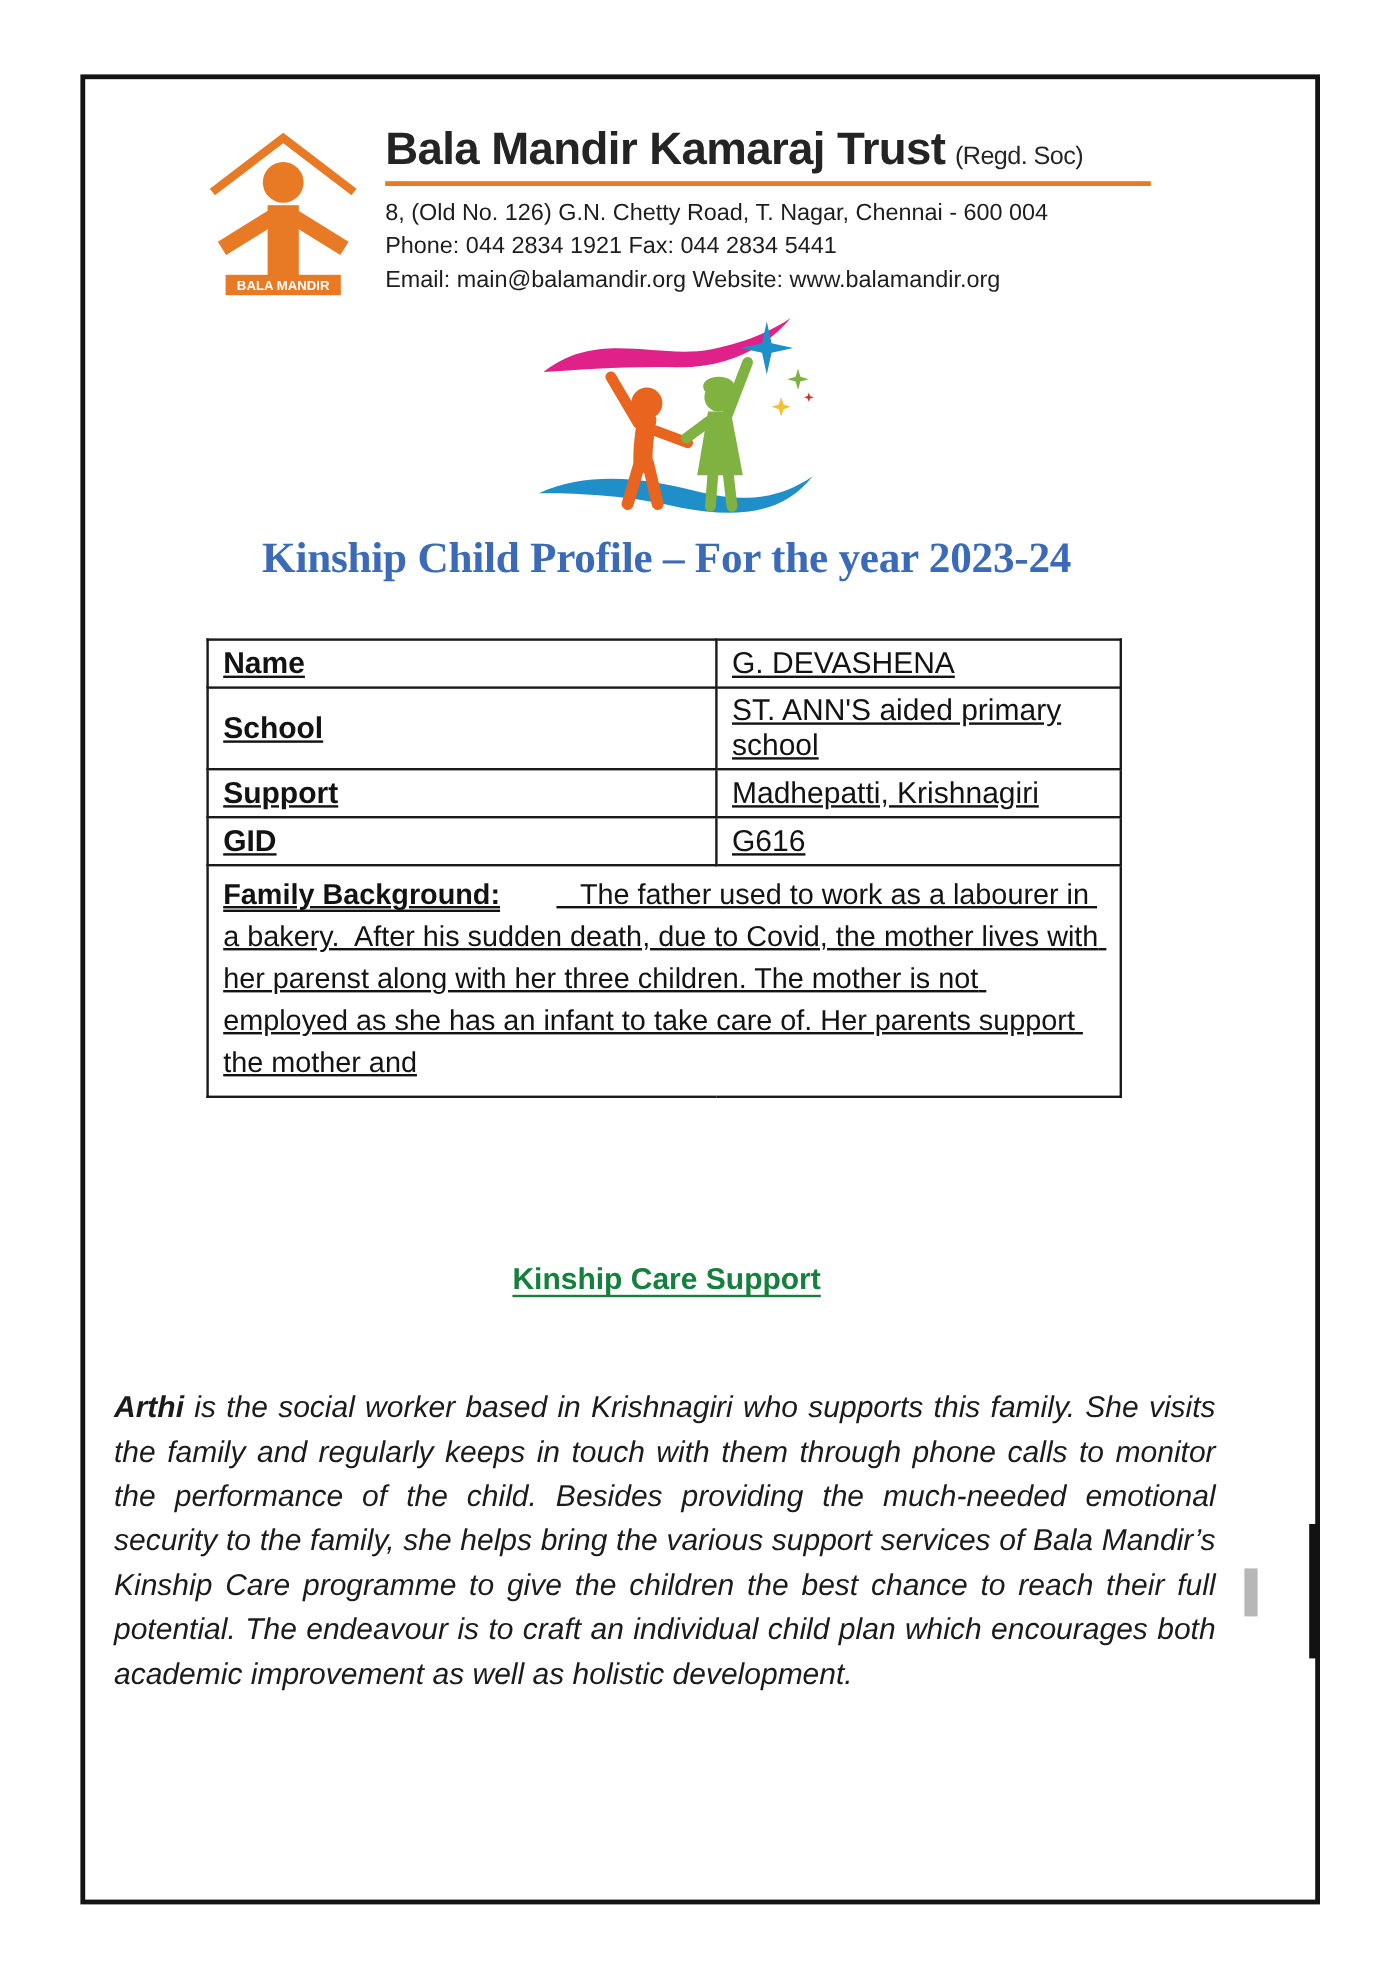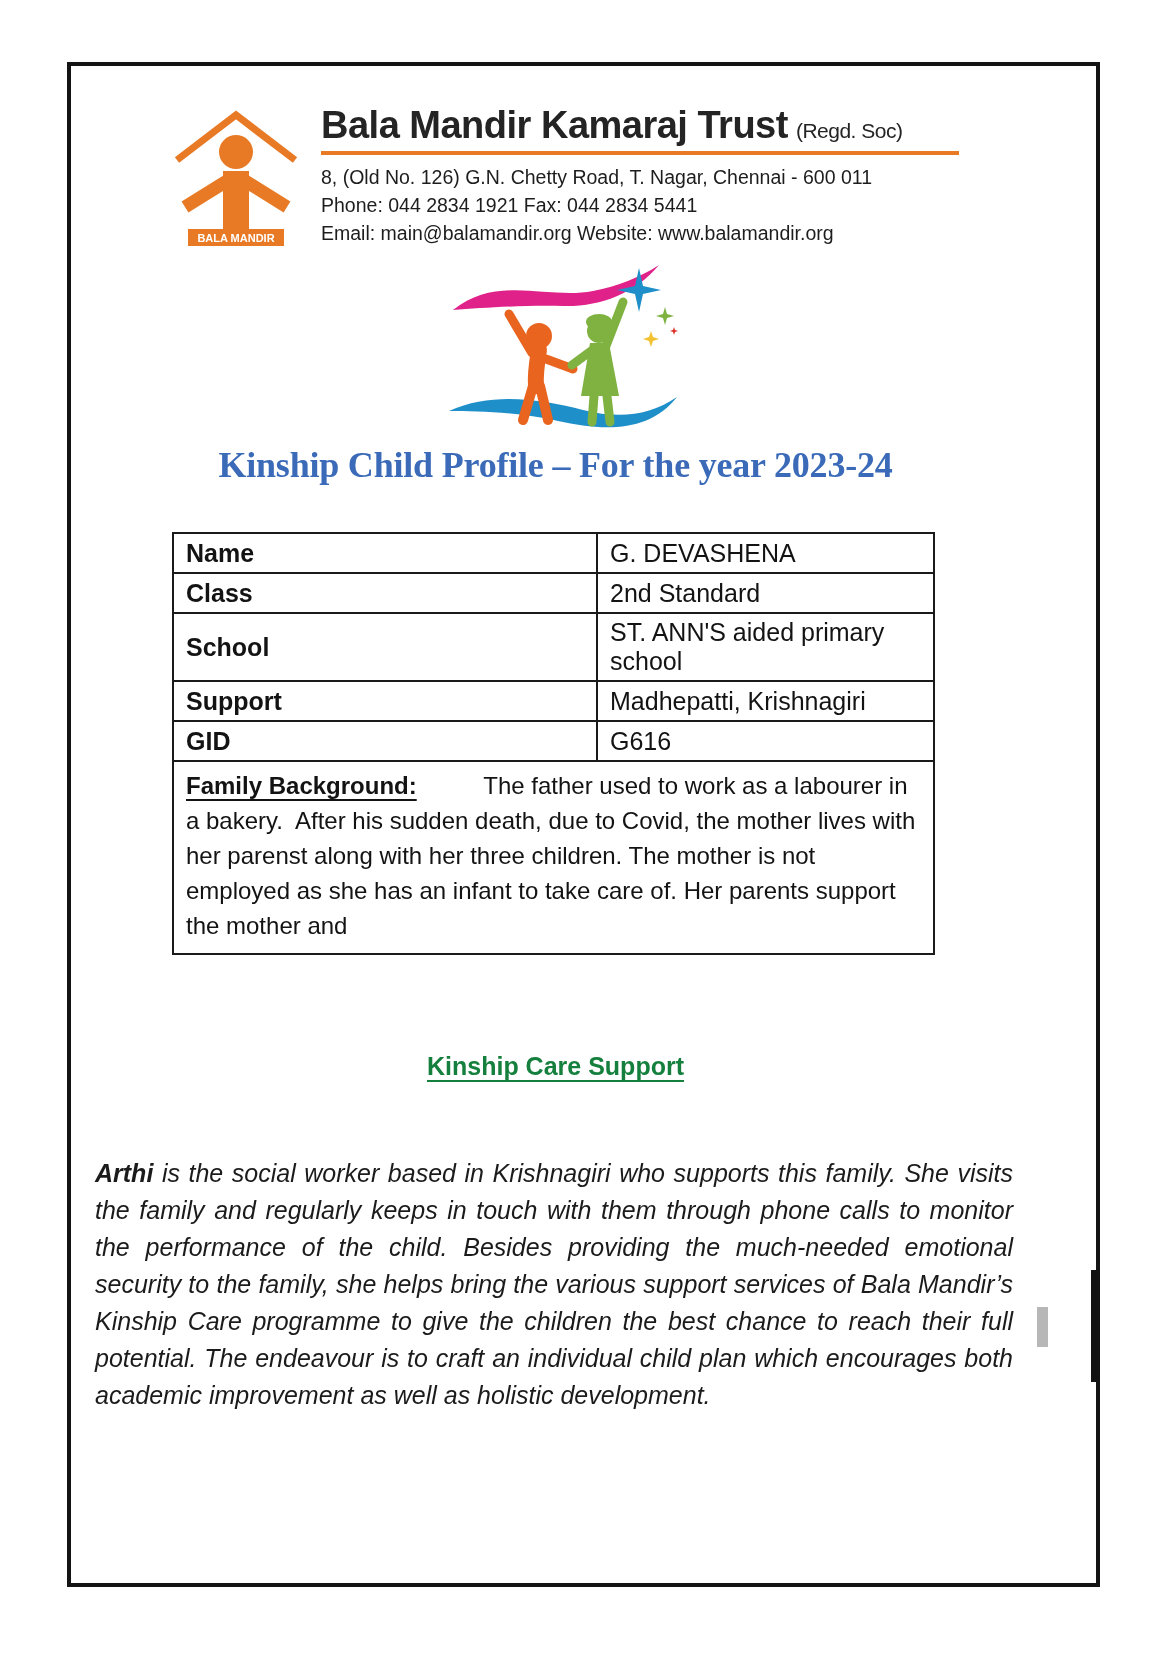--- a/index.html
+++ b/index.html
@@ -24,21 +24,21 @@
   .children-logo{position:absolute;left:372px;top:192px;}
   
   .doc-title{
     position:absolute;top:378px;left:0;width:100%;text-align:center;
     transform:translateX(-28px);
     font-size:36px;font-weight:bold;color:#3a6ab8;letter-spacing:-0.2px;font-family:Liberation Serif, serif;
   }
   
   .profile-table{
     position:absolute;left:101px;top:466px;width:763px;
-    border-collapse:collapse;table-layout:fixed;font-size:25px;color:#131313;
+    border-collapse:collapse;table-layout:fixed;font-size:25px;color:#131313;text-decoration:underline;
   }
   .profile-table td{
     border:2px solid #1a1a1a;padding:4px 12px;height:30px;vertical-align:middle;
   }
   .profile-table td.lbl{font-weight:bold;width:398px;}
   .profile-table td.fb-cell{
     font-size:24px;line-height:35px;padding:6px 12px 10px 12px;vertical-align:top;
   }
   .fb-label{font-weight:bold;text-decoration:underline;text-decoration-thickness:2px;text-underline-offset:5px;}
   .fb-text{white-space:pre-wrap;margin-left:47px;}
@@ -71,21 +71,21 @@
         <rect x="52" y="69" width="26" height="60" fill="#e87a25"></rect>
         <line x1="59" y1="77" x2="14" y2="105" stroke="#e87a25" stroke-width="13"></line>
         <line x1="71" y1="77" x2="116" y2="105" stroke="#e87a25" stroke-width="13"></line>
         <rect x="17" y="127" width="96" height="17" fill="#e87a25"></rect>
         <text x="65" y="140" text-anchor="middle" fill="#ffffff" font-family="Liberation Sans, sans-serif" font-size="11" font-weight="bold">BALA MANDIR</text>
       </svg>
     </div>
     <div class="header-text">
       <div class="org-line"><span>Bala Mandir Kamaraj Trust</span><span class="org-suffix">(Regd. Soc)</span></div>
       <hr class="org-rule">
-      <div class="addr">8, (Old No. 126) G.N. Chetty Road, T. Nagar, Chennai - 600 011</div>
+      <div class="addr">8, (Old No. 126) G.N. Chetty Road, T. Nagar, Chennai - 600 004</div>
       <div class="addr">Phone: 044 2834 1921  Fax: 044 2834 5441</div>
       <div class="addr">Email: main@balamandir.org   Website: www.balamandir.org</div>
     </div>
   </div>
 
   <div class="children-logo">
     <svg width="240" height="190" viewBox="0 0 240 190" aria-hidden="true">
 
       <path d="M10,52 C55,16 105,42 150,33 C175,28 196,20 216,7
                C192,36 156,49 120,48 C80,47 40,50 10,52 Z" fill="#e0218a"></path>
@@ -121,24 +121,20 @@
 
   <div class="doc-title">Kinship Child Profile – For the year 2023-24</div>
 
   <table class="profile-table">
     <tbody>
       <tr>
         <td class="lbl">Name</td>
         <td>G. DEVASHENA</td>
       </tr>
       <tr>
-        <td class="lbl">Class</td>
-        <td>2nd Standard</td>
-      </tr>
-      <tr>
         <td class="lbl">School</td>
         <td>ST. ANN'S aided primary school</td>
       </tr>
       <tr>
         <td class="lbl">Support</td>
         <td>Madhepatti, Krishnagiri</td>
       </tr>
       <tr>
         <td class="lbl">GID</td>
         <td>G616</td>

